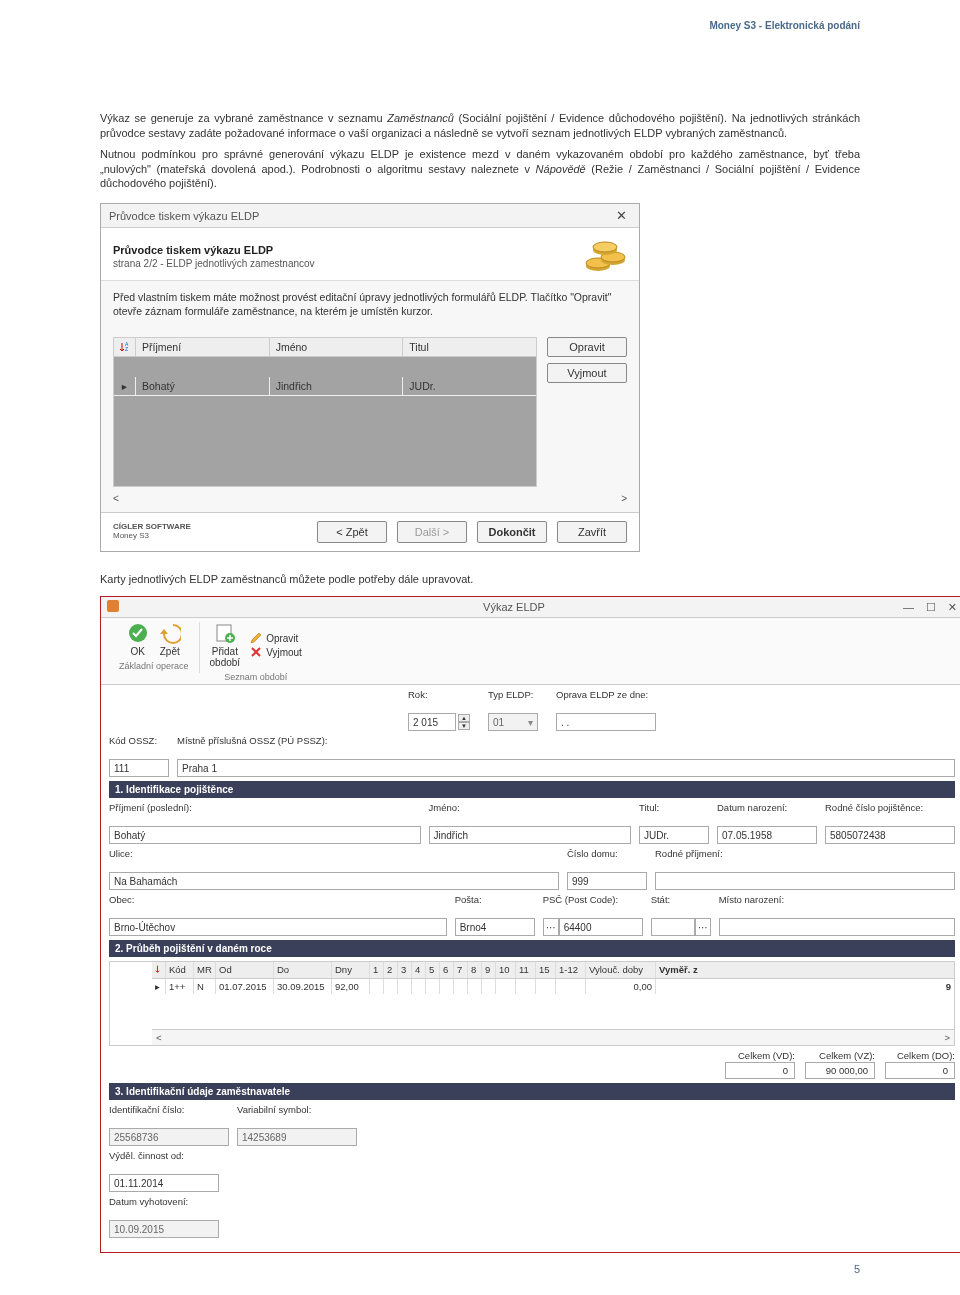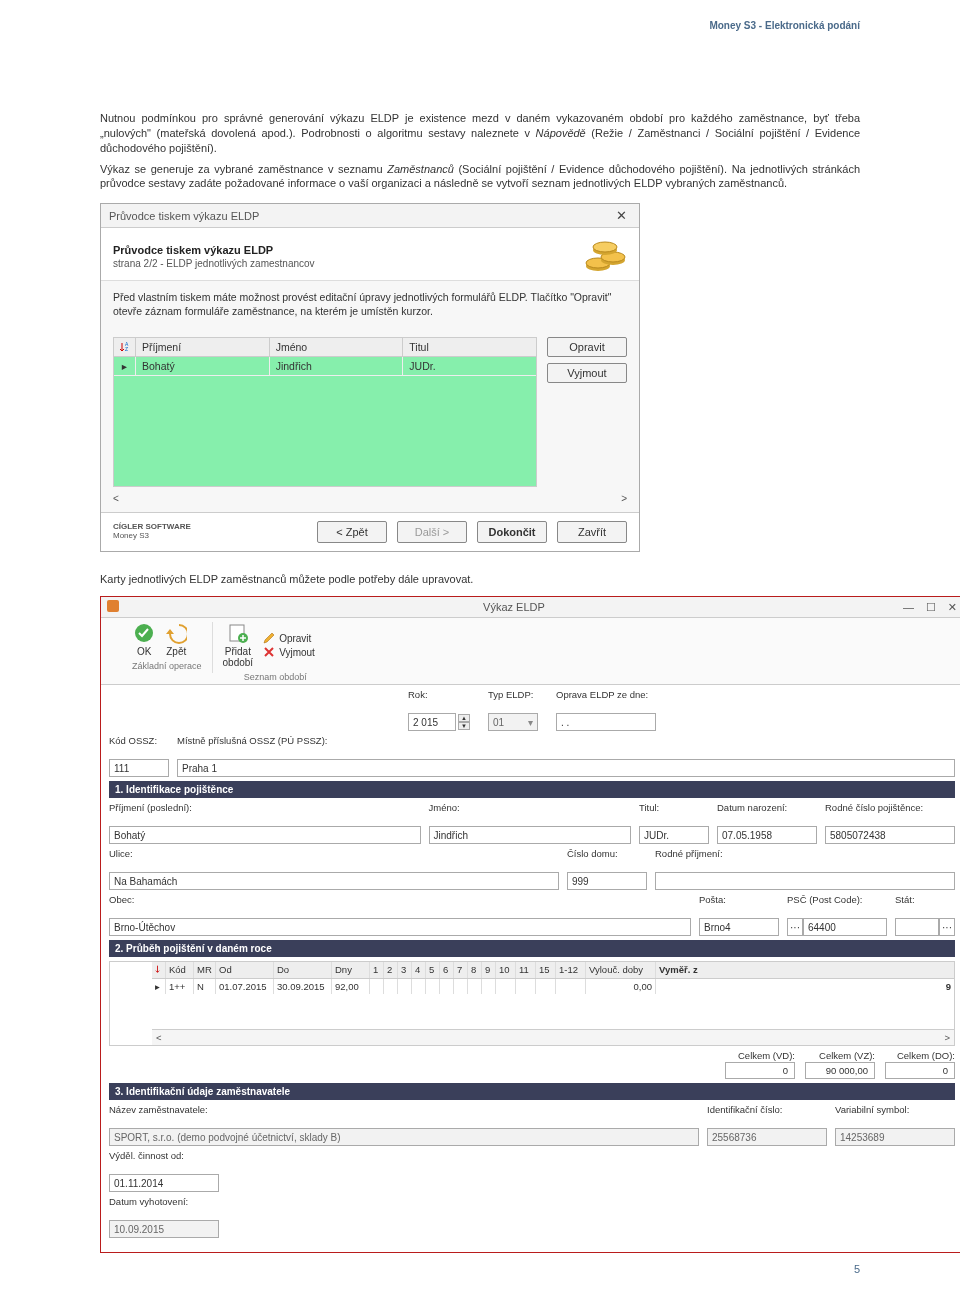--- a/index.html
+++ b/index.html
@@ -13,21 +13,21 @@
   .titlebar { display: flex; align-items: center; justify-content: space-between; background: #f3f3f3; border-bottom: 1px solid #ccc; padding: 4px 8px; font-size: 11px; color: #555; }
   .close-x { font-size: 13px; color: #444; padding: 0 4px; }
   .wiz-head { display: flex; align-items: center; justify-content: space-between; background: #fff; padding: 10px 12px 6px 12px; border-bottom: 1px solid #ddd; }
   .wiz-head-left { }
   .wiz-title { font-weight: bold; font-size: 11px; color: #222; }
   .wiz-sub { font-size: 10px; color: #555; margin-top: 2px; }
   .coins { width: 44px; height: 36px; display:flex; align-items:center; justify-content:center; }
   .coins svg { width:44px; height:36px; }
   .wiz-intro { padding: 10px 12px; font-size: 10.5px; color: #333; line-height: 1.3; background:#f7f7f7; }
   .wiz-grid-wrap { display: flex; padding: 8px 12px 4px 12px; gap: 10px; background:#f7f7f7; }
-  .wiz-grid { flex: 1; border: 1px solid #ccc; background:#86efac; height: 150px; display:flex; flex-direction:column; }
+  .wiz-grid { flex: 1; border: 1px solid #ccc; background:#a3a3a3; height: 150px; display:flex; flex-direction:column;gap:20px; }
   .wiz-grid-head { display:flex; background:#eee; border-bottom:1px solid #ccc; font-size:10.5px; }
   .wgh-sort { width:22px; border-right:1px solid #ccc; display:flex; align-items:center; justify-content:center; }
   .wgh-cell { flex:1; padding:3px 6px; border-right:1px solid #ccc; }
   .wgh-cell:last-child { border-right:none; }
   .wiz-grid-row { display:flex; font-size:10.5px; border-bottom:1px solid #eee; }
   .wgr-mark { width:22px; border-right:1px solid #eee; display:flex; align-items:center; justify-content:center; color:#333; }
   .wgr-cell { flex:1; padding:3px 6px; border-right:1px solid #eee; }
   .wgr-cell:last-child { border-right:none; }
   .wiz-grid-body { flex:1; overflow:auto; }
   .wiz-side { display:flex; flex-direction:column; gap:6px; width:80px; }
@@ -46,21 +46,21 @@
   .eldp-titlebar .sys { margin-left:auto; display:flex; gap:12px; color:#555; }
   .ribbon { display:flex; align-items:flex-start; border-bottom:1px solid #ccc; background:#fafafa; padding:4px 8px 0 8px; gap:0; }
   .rib-group { display:flex; flex-direction:column; align-items:center; border-right:1px solid #ddd; padding:0 10px 2px 10px; }
   .rib-group:last-child{border-right:none;}
   .rib-btns { display:flex; gap:10px; }
   .rib-btn { display:flex; flex-direction:column; align-items:center; font-size:10px; color:#333; gap:2px; }
   .rib-ico { width:22px; height:22px; display:flex; align-items:center; justify-content:center; }
   .rib-mini { display:flex; flex-direction:column; gap:2px; font-size:10px; color:#333; }
   .rib-mini-row { display:flex; align-items:center; gap:4px; }
   .mini-ico { width:12px; height:12px; }
-  .rib-label { font-size:9px; color:#777; margin-top:4px;margin-left:13px; }
+  .rib-label { font-size:9px; color:#777; margin-top:4px; }
   .form-body { background:#fff; padding:4px 8px 10px 8px; font-size:10px; color:#333; }
   .row { display:flex; gap:8px; align-items:flex-end; margin-bottom:4px; }
   .fld { display:flex; flex-direction:column; }
   .fld label { font-size:9.5px; color:#333; margin-bottom:13px; }
   .inp { border:1px solid #aaa; background:#fff; padding:2px 4px; height:18px; font-size:10px; color:#333; display:flex; align-items:center; overflow:hidden; white-space:nowrap; }
   .inp.ro { background:#f2f2f2; color:#666; }
   .spin { display:flex; align-items:center; }
   .spin .upd { display:flex; flex-direction:column; margin-left:2px; }
   .spin .upd div { width:12px; height:8px; border:1px solid #aaa; background:#eee; font-size:6px; line-height:6px; text-align:center; }
   .section-bar { background:#3a3f5a; color:#fff; font-weight:bold; padding:3px 6px; font-size:10px; margin:4px 0 4px 0; }
@@ -78,24 +78,24 @@
   .page-num { position:absolute; bottom:20px; right:100px; color:#4a6a8a; font-size:11px; }
 </style>
 </head>
 <body>
 
 <div class="page">
   <div class="doc-header">Money S3 - Elektronická podání</div>
 
   <div class="doc-body">
     <p>
-      <span>Nutnou podmínkou pro správné generování výkazu ELDP je existence mezd v daném vykazovaném období pro každého zaměstnance, byť třeba „nulových" (mateřská dovolená apod.). Podrobnosti o algoritmu sestavy naleznete v </span><span class="em">Nápovědě</span><span> (Režie / Zaměstnanci / Sociální pojištění / Evidence důchodového pojištění).</span>
+      <span>Výkaz se generuje za vybrané zaměstnance v seznamu </span><span class="em">Zaměstnanců</span><span> (Sociální pojištění / Evidence důchodového pojištění). Na jednotlivých stránkách průvodce sestavy zadáte požadované informace o vaší organizaci a následně se vytvoří seznam jednotlivých ELDP vybraných zaměstnanců.</span>
     </p>
     <p>
-      <span>Výkaz se generuje za vybrané zaměstnance v seznamu </span><span class="em">Zaměstnanců</span><span> (Sociální pojištění / Evidence důchodového pojištění). Na jednotlivých stránkách průvodce sestavy zadáte požadované informace o vaší organizaci a následně se vytvoří seznam jednotlivých ELDP vybraných zaměstnanců.</span>
+      <span>Nutnou podmínkou pro správné generování výkazu ELDP je existence mezd v daném vykazovaném období pro každého zaměstnance, byť třeba „nulových" (mateřská dovolená apod.). Podrobnosti o algoritmu sestavy naleznete v </span><span class="em">Nápovědě</span><span> (Režie / Zaměstnanci / Sociální pojištění / Evidence důchodového pojištění).</span>
     </p>
 
     <div class="window">
       <div class="titlebar">
         <span>Průvodce tiskem výkazu ELDP</span>
         <span class="close-x">✕</span>
       </div>
       <div class="wiz-head">
         <div class="wiz-head-left">
           <div class="wiz-title">Průvodce tiskem výkazu ELDP</div>
@@ -322,20 +322,24 @@
                 <div class="inp" style="width:16px;justify-content:center">···</div>
                 <div class="inp" style="flex:1">64400</div>
               </div>
             </div>
           <div class="fld" style="width:60px">
               <label>Stát:</label>
             <div style="display:flex">
                 <div class="inp" style="flex:1"></div>
                 <div class="inp" style="width:16px;justify-content:center">···</div>
               </div>
+            </div>
+          <div class="fld" style="flex:1.4">
+              <label>Místo narození:</label>
+            <div class="inp"></div>
             </div>
         </div>
 
         <div class="section-bar">2. Průběh pojištění v daném roce</div>
 
         <div class="tbl">
           <div class="tbl-head">
             <div class="tc" style="width:14px"><svg width="10" height="10" viewBox="0 0 12 12">
                   <path d="M3 2v8M1 8l2 2 2-2" stroke="#c00" fill="none"></path>
                 </svg></div>
@@ -402,24 +406,20 @@
             </div>
           <div class="tot">
               <div class="lab">Celkem (DO):</div>
               <div class="val">0</div>
             </div>
         </div>
 
         <div class="section-bar">3. Identifikační údaje zaměstnavatele</div>
 
         <div class="row">
-          <div class="fld" style="flex:3">
-              <label>Název zaměstnavatele:</label>
-            <div class="inp ro">SPORT, s.r.o. (demo podvojné účetnictví, sklady B)</div>
-            </div>
           <div class="fld" style="width:120px">
               <label>Identifikační číslo:</label>
             <div class="inp ro">25568736</div>
             </div>
           <div class="fld" style="width:120px">
               <label>Variabilní symbol:</label>
             <div class="inp ro">14253689</div>
             </div>
         </div>
         <div class="row">

